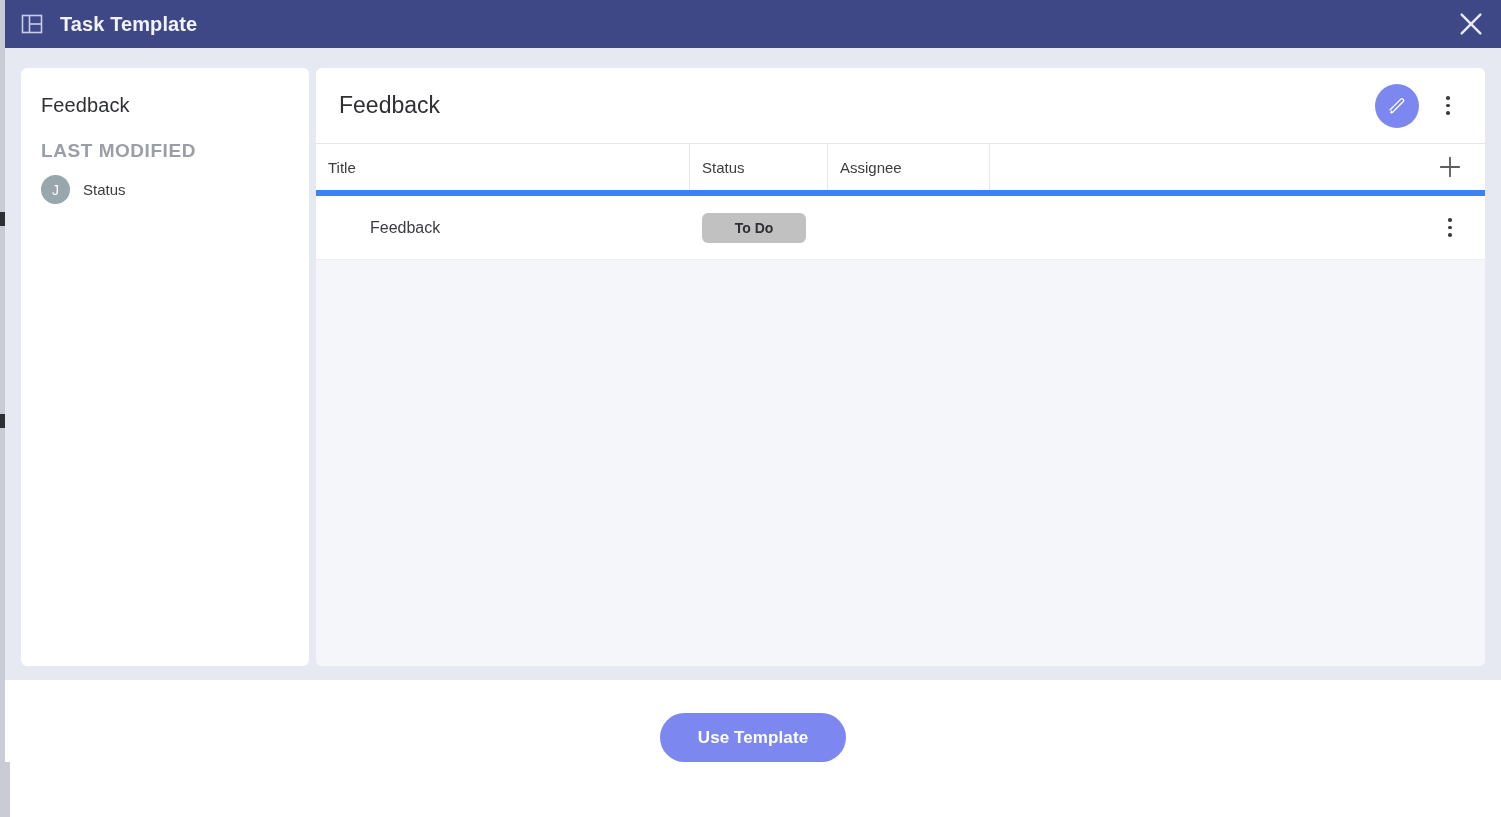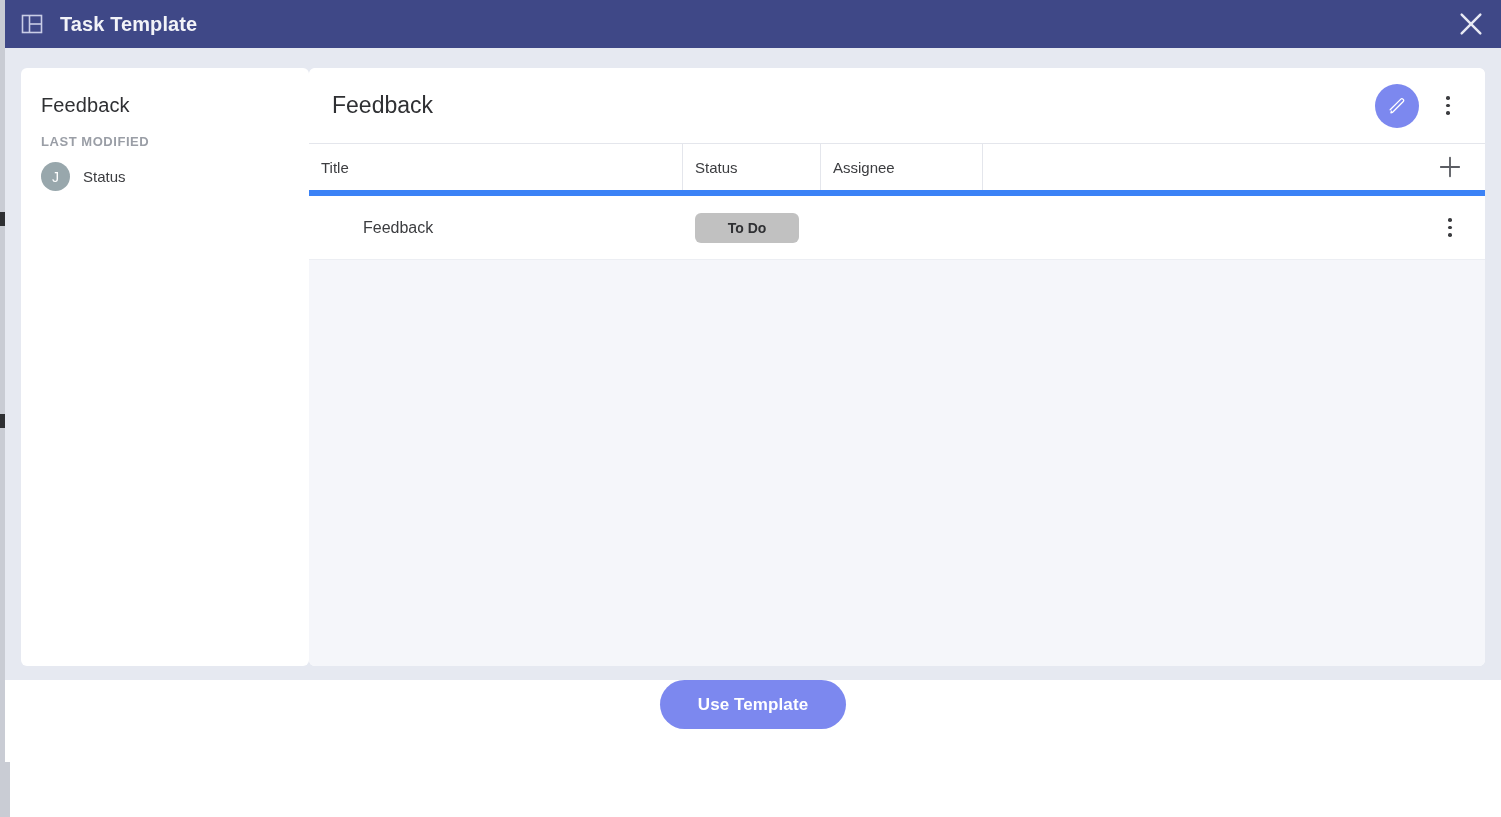--- a/index.html
+++ b/index.html
@@ -78,40 +78,41 @@
     width: 28px; height: 28px;
     cursor: pointer;
   }
 
   
   .modal-body {
     flex: 1 1 auto;
     background: #e6e9f1;
     padding: 20px 16px 14px 16px;
     display: flex;
+    gap: 7px;
     min-height: 0;
   }
 
   
   .sidebar-card {
     width: 288px;
     flex: 0 0 288px;
     background: #ffffff;
     border-radius: 6px;
     padding: 26px 20px 20px 20px;
   }
   .sidebar-title {
     font-size: 20px;
     color: #2f3033;
     font-weight: normal;
     letter-spacing: 0.1px;
   }
   .sidebar-section-label {
-    margin-top: 17px;
-    font-size: 13px;
+    margin-top: 23px;
+    font-size: 19px;
     font-weight: bold;
     letter-spacing: 0.55px;
     color: #9a9ea6;
   }
   .sidebar-modified-row {
     margin-top: 13px;
     display: flex;
     align-items: center;
     gap: 13px;
   }
@@ -265,21 +266,21 @@
     flex: 1 1 auto;
     background: #f5f6fa;
     border-radius: 0 0 6px 6px;
   }
 
   
   .modal-footer {
     flex: 0 0 82px;
     background: #ffffff;
     display: flex;
-    align-items: flex-start;
+    align-items: flex-end;
     justify-content: center;
   }
   .use-template-btn {
     background: #7c88ef;
     color: #ffffff;
     font-size: 17px;
     font-weight: bold;
     border: none;
     border-radius: 26px;
     padding: 0 38px;

